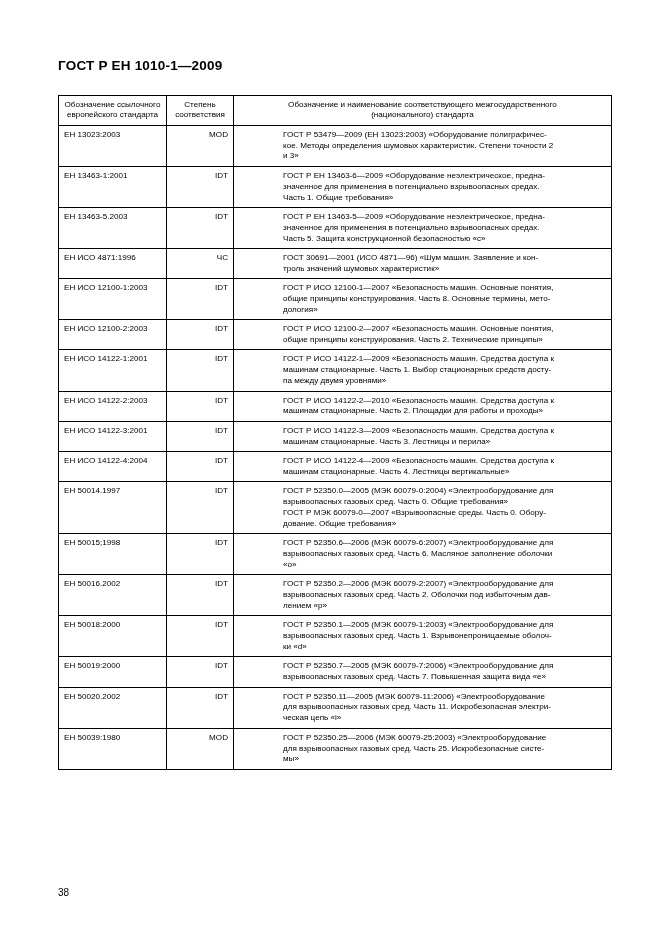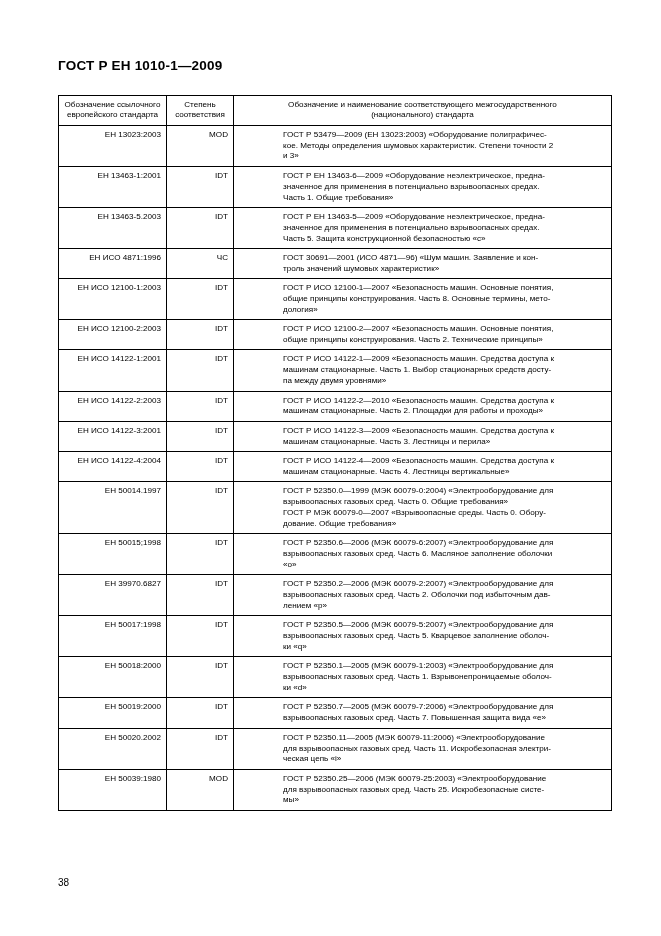--- a/index.html
+++ b/index.html
@@ -52,21 +52,21 @@
     font-weight: normal;
     vertical-align: middle;
     padding-top: 7px;
     padding-bottom: 7px;
   }
   .col-a { width: 108px; }
   .col-b { width: 67px; }
   .col-c { width: 378px; }
 
   td.c-a {
-    text-align: right;
+    text-align: left;
     vertical-align: middle;
     white-space: nowrap;
   }
   td.c-b {
     text-align: right;
     vertical-align: middle;
   }
   td.c-c {
     text-align: justify;
     text-justify: inter-word;
@@ -76,21 +76,21 @@
     margin: 0;
     padding-left: 44px;
   }
   td.c-c p + p {
     margin-top: 0.5px;
   }
   .hdr-line2 { display: block; }
   .page-number {
     position: absolute;
     left: 58px;
-    bottom: 48px;
+    bottom: 38px;
     font-size: 10px;
   }
 </style>
 </head>
 <body>
 
 <div class="page">
 
   <div class="doc-header">ГОСТ Р ЕН 1010-1—2009</div>
 
@@ -200,54 +200,45 @@
           <td class="c-b">IDT</td>
           <td class="c-c">
             <p>ГОСТ Р ИСО 14122-4—2009 «Безопасность машин. Средства доступа к</p>
             <p>машинам стационарные. Часть 4. Лестницы вертикальные»</p>
           </td>
         </tr>
         <tr>
           <td class="c-a">ЕН 50014.1997</td>
           <td class="c-b">IDT</td>
           <td class="c-c">
-            <p>ГОСТ Р 52350.0—1999 (МЭК 60079-0:2004) «Электрооборудование для</p>
+            <p>ГОСТ Р 52350.0—2005 (МЭК 60079-0:2004) «Электрооборудование для</p>
             <p>взрывоопасных газовых сред. Часть 0. Общие требования»</p>
             <p>ГОСТ Р МЭК 60079-0—2007 «Взрывоопасные среды. Часть 0. Обору-</p>
             <p>дование. Общие требования»</p>
           </td>
         </tr>
         <tr>
           <td class="c-a">ЕН 50015;1998</td>
           <td class="c-b">IDT</td>
           <td class="c-c">
             <p>ГОСТ Р 52350.6—2006 (МЭК 60079-6:2007) «Электрооборудование для</p>
             <p>взрывоопасных газовых сред. Часть 6. Масляное заполнение оболочки</p>
             <p>«о»</p>
           </td>
         </tr>
         <tr>
-          <td class="c-a">ЕН 39970.6827</td>
+          <td class="c-a">ЕН 50016.2002</td>
           <td class="c-b">IDT</td>
           <td class="c-c">
             <p>ГОСТ Р 52350.2—2006 (МЭК 60079-2:2007) «Электрооборудование для</p>
             <p>взрывоопасных газовых сред. Часть 2. Оболочки под избыточным дав-</p>
             <p>лением «р»</p>
           </td>
         </tr>
         <tr>
-          <td class="c-a">ЕН 50017:1998</td>
-          <td class="c-b">IDT</td>
-          <td class="c-c">
-            <p>ГОСТ Р 52350.5—2006 (МЭК 60079-5:2007) «Электрооборудование для</p>
-            <p>взрывоопасных газовых сред. Часть 5. Кварцевое заполнение оболоч-</p>
-            <p>ки «q»</p>
-          </td>
-        </tr>
-        <tr>
           <td class="c-a">ЕН 50018:2000</td>
           <td class="c-b">IDT</td>
           <td class="c-c">
             <p>ГОСТ Р 52350.1—2005 (МЭК 60079-1:2003) «Электрооборудование для</p>
             <p>взрывоопасных газовых сред. Часть 1. Взрывонепроницаемые оболоч-</p>
             <p>ки «d»</p>
           </td>
         </tr>
         <tr>
           <td class="c-a">ЕН 50019:2000</td>

